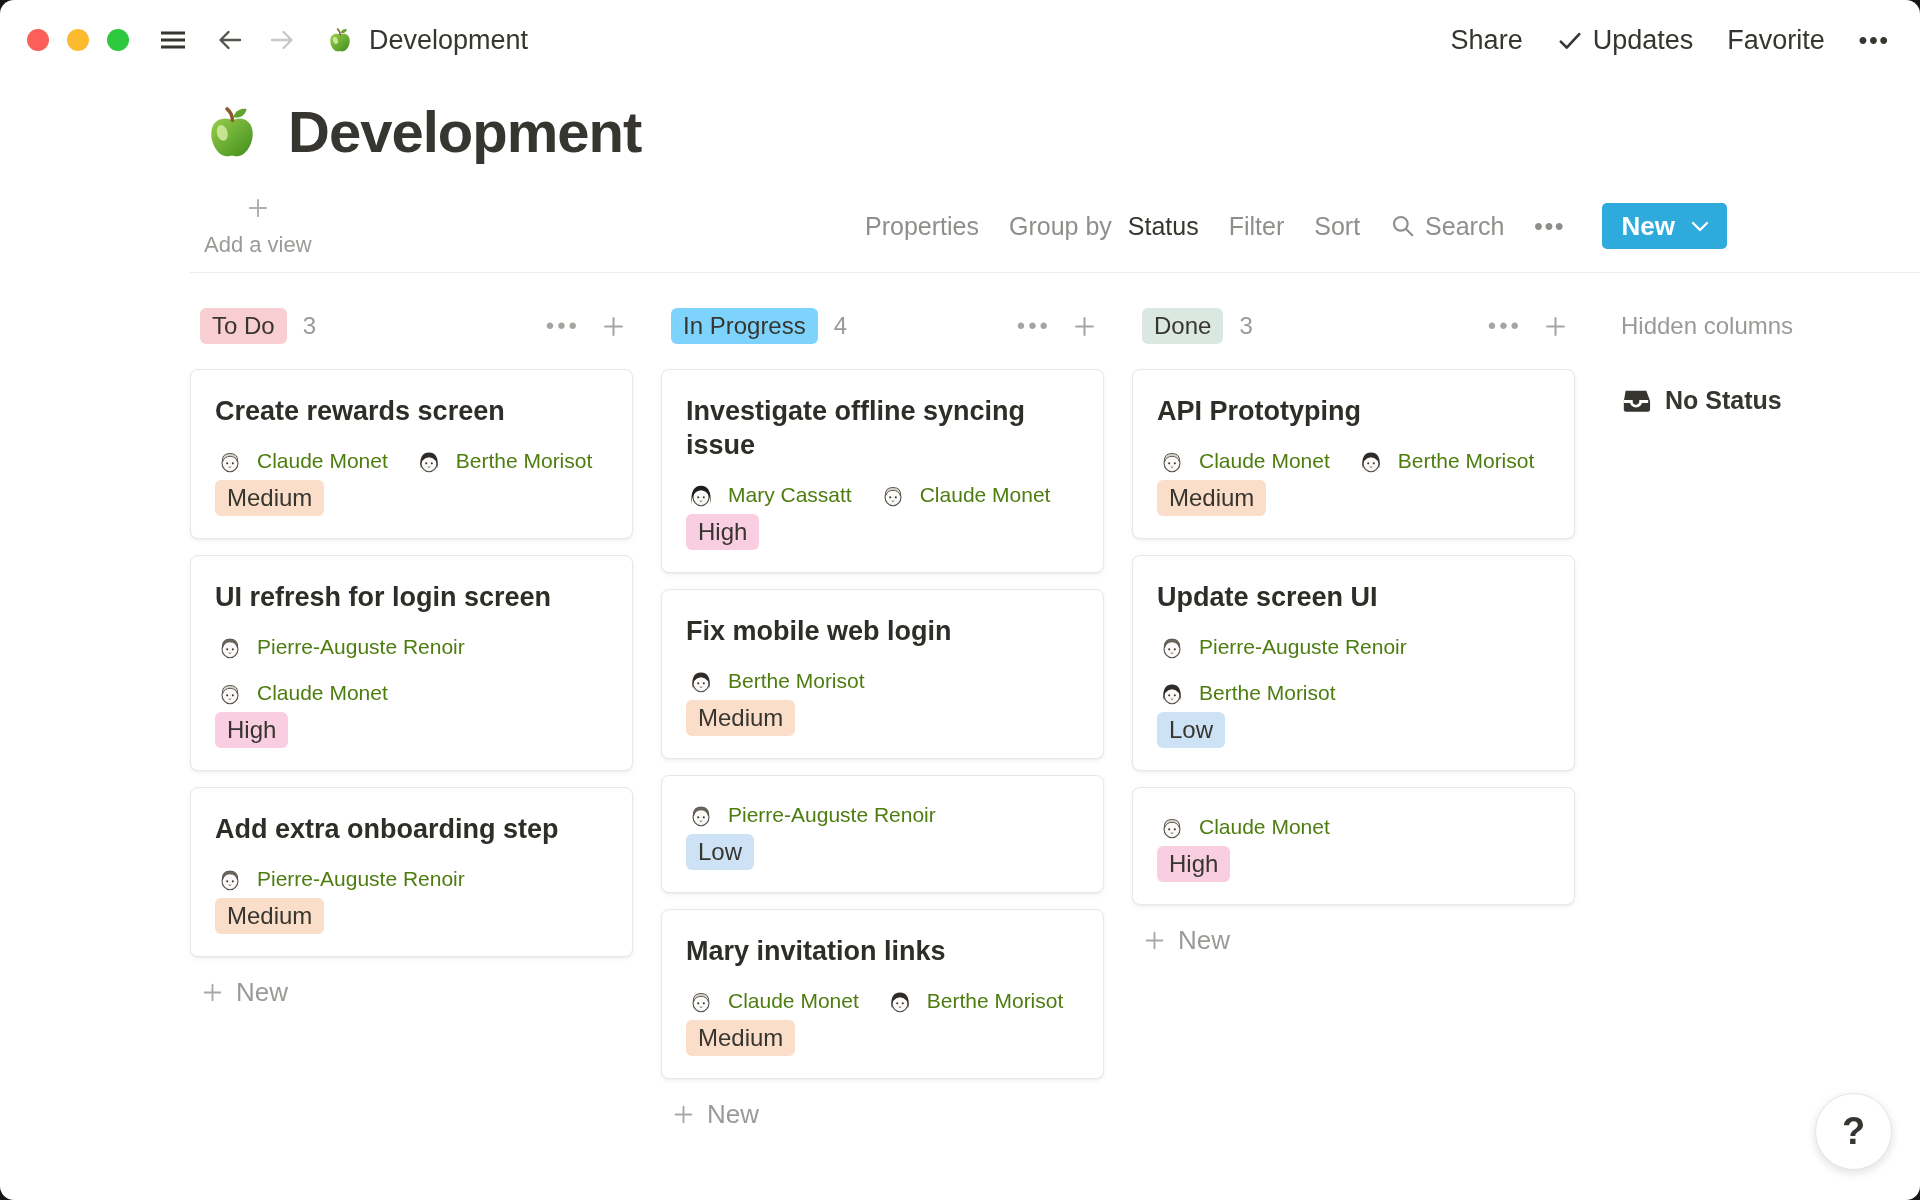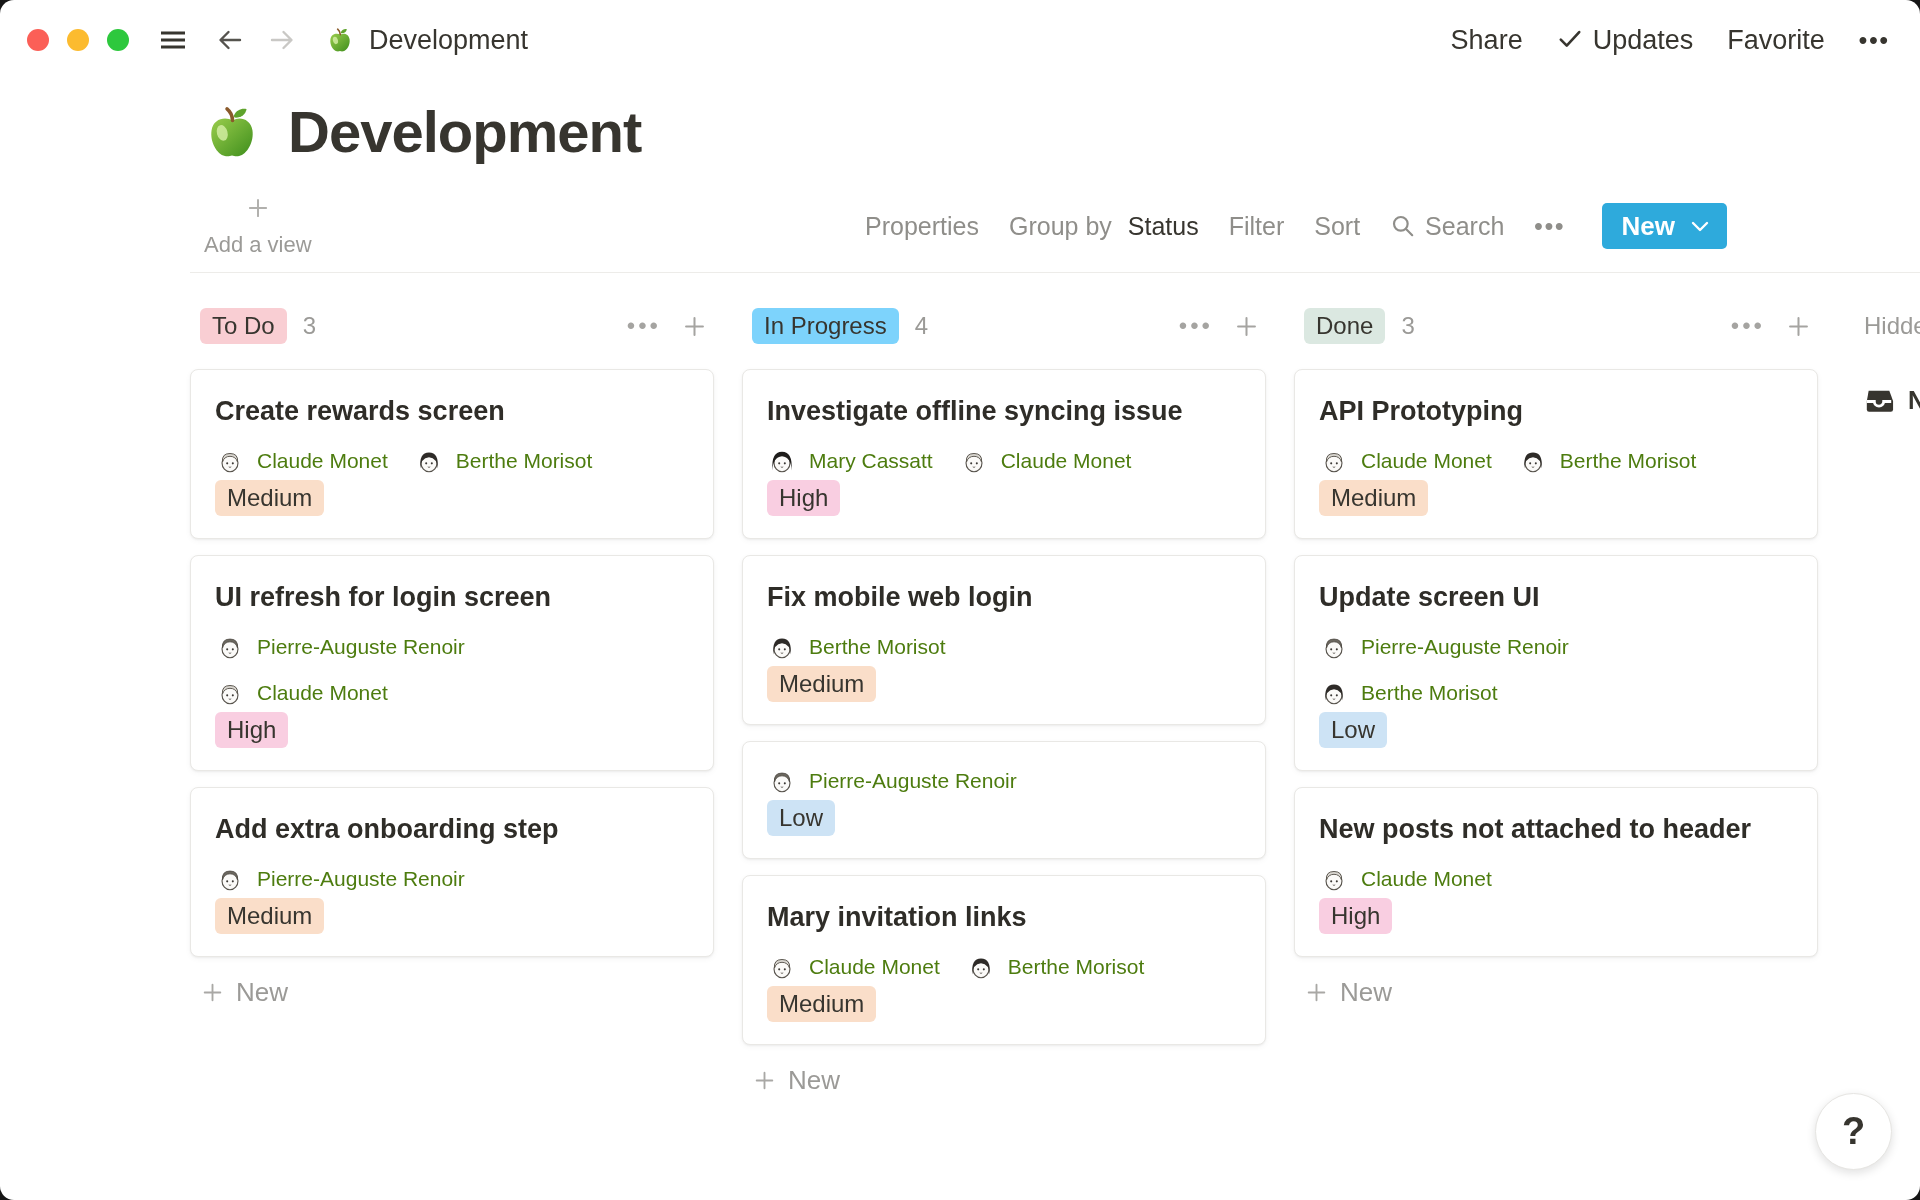--- a/index.html
+++ b/index.html
@@ -9,38 +9,38 @@
   .topbar{height:80px;flex:none;display:flex;align-items:center;padding:0 30px 0 27px;}
   .traffic{display:flex;align-items:center;gap:18px;}
   .tl{width:22px;height:22px;border-radius:50%;border:none;padding:0;cursor:default;}
   .tl.red{background:#FB5F57;} .tl.yellow{background:#FCBB2F;} .tl.green{background:#2DC83D;}
   .tb-ic{display:flex;align-items:center;justify-content:center;background:none;border:none;padding:0;}
   .hamburger{margin-left:28px;}
   .nav-back{margin-left:26px;} .nav-fwd{margin-left:22px;}
   .breadcrumb{display:flex;align-items:center;gap:14px;margin-left:28px;}
   .breadcrumb .bc-title{font-size:27px;color:#37352F;}
   .topbar-right{margin-left:auto;display:flex;align-items:center;gap:34px;}
-  .tb-action{display:flex;align-items:flex-start;gap:10px;font-size:27px;color:#37352F;background:none;border:none;padding:0;}
+  .tb-action{display:flex;align-items:center;gap:10px;font-size:27px;color:#37352F;background:none;border:none;padding:0;}
   .tb-dots{font-size:24px;font-weight:700;letter-spacing:2px;color:#37352F;}
   
   .title-block{display:flex;align-items:center;gap:24px;margin:20px 0 0 200px;flex:none;}
   .page-title{font-size:58px;font-weight:700;letter-spacing:-1px;color:#37352F;margin:0;line-height:64px;}
   
   .toolbar{flex:none;display:flex;align-items:center;margin-top:38px;padding:0 193px 0 204px;height:48px;}
   .add-view{display:flex;align-items:center;gap:11px;font-size:22px;color:#9B9A97;background:none;border:none;padding:0;flex-direction:column;}
   .toolbar-right{margin-left:auto;display:flex;align-items:center;gap:30px;}
   .tool-item{font-size:25px;color:#8F8E8A;background:none;border:none;padding:0;display:flex;align-items:center;gap:9px;}
   .group-by .gb-value{color:#37352F;margin-left:7px;}
   .tool-dots{font-size:24px;letter-spacing:2px;color:#8F8E8A;font-weight:700;}
   .new-btn-main{display:flex;align-items:center;gap:16px;height:46px;padding:0 18px 0 20px;border:none;
       border-radius:5px;background:#2EAADC;color:#fff;font-size:26px;font-weight:700;margin-left:6px;}
   .divider{border:none;border-top:1px solid #EDECE9;margin:22px 0 0 190px;}
   
   .board{flex:1;display:flex;gap:28px;padding:34px 0 0 190px;overflow:hidden;}
-  .column{width:524px;flex:none;display:flex;flex-direction:column;}
+  .column{width:443px;flex:none;display:flex;flex-direction:column;}
   .col-header{display:flex;align-items:center;height:38px;margin:0 6px 24px 10px;}
   .status-badge{font-size:24px;line-height:30px;padding:3px 12px;border-radius:6px;color:#37352F;}
   .col-count{font-size:24px;color:#9B9A97;margin-left:16px;}
   .spacer{flex:1;}
   .icon-dots{font-size:24px;letter-spacing:3px;color:#A5A4A1;line-height:1;}
   .col-plus{margin-left:20px;display:flex;align-items:center;}
   .cards{display:flex;flex-direction:column;gap:16px;}
   .card{background:#fff;border:1px solid #E9E8E5;border-radius:8px;
         box-shadow:0 1px 2px rgba(15,15,15,.05),0 2px 6px rgba(15,15,15,.04);
         padding:24px 24px 22px;}
@@ -446,21 +446,20 @@
                   <circle cx="19" cy="18.5" r="1.1" fill="#3B3834"></circle>
     <path d="M15 22.5 q1 1 2 0" stroke="#57534C" stroke-width="0.9" fill="none" stroke-linecap="round"></path>
                   <path d="M7 24 Q5 7 16 7 Q27 7 25 24 Q25 13 16 12 Q7 13 7 24 Z" fill="#2E2B28"></path>
                 </svg>
                 <span class="assignee-name">Berthe Morisot</span>
               </span>
             </div>
             <div class="priority-row"><span class="priority-badge" style="background: rgb(205, 227, 245);">Low</span></div>
           </div>
           <div class="card">
-            <div class="card-title">New posts not attached to header</div>
             <div class="assignees">
               <span class="assignee">
                 <svg class="avatar" viewBox="0 0 32 32">
                   <ellipse cx="16" cy="18" rx="8.5" ry="9.5" fill="#FBFAF8" stroke="#57534C" stroke-width="1.2"></ellipse>
     <circle cx="13" cy="18.5" r="1.1" fill="#3B3834"></circle>
                   <circle cx="19" cy="18.5" r="1.1" fill="#3B3834"></circle>
     <path d="M15 22.5 q1 1 2 0" stroke="#57534C" stroke-width="0.9" fill="none" stroke-linecap="round"></path>
                   <path d="M8 17 Q7 8 16 8 Q25 8 24 17 Q22 11 16 11 Q10 11 8 17 Z" fill="#D9D6D0" stroke="#57534C" stroke-width="1"></path>
                 </svg>
                 <span class="assignee-name">Claude Monet</span>

